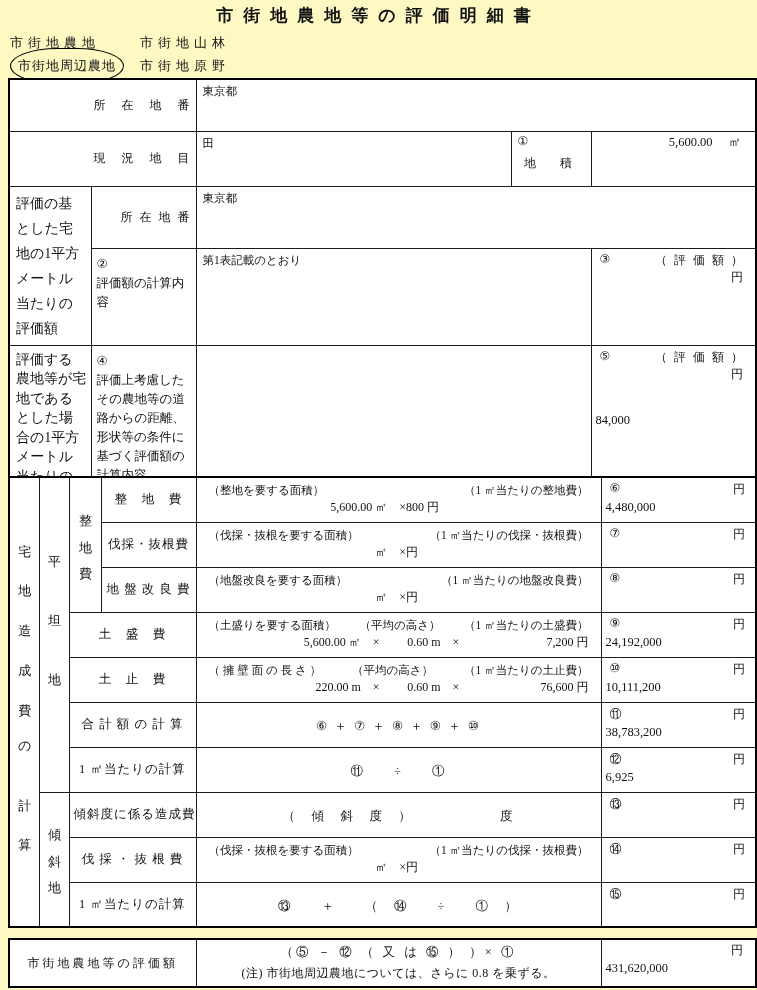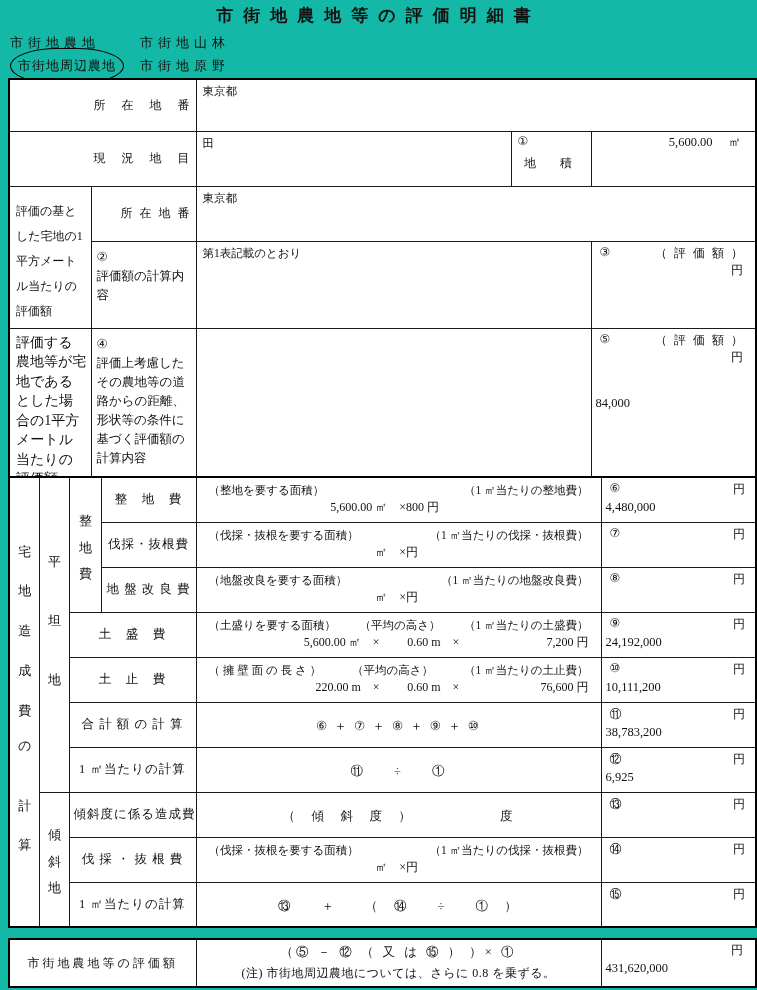--- a/index.html
+++ b/index.html
@@ -2,21 +2,21 @@
 <html><head>
 <meta charset="utf-8">
 <style>
   * { margin:0; padding:0; box-sizing:border-box; }
   html,body { background:#fff; }
   body {
     width:757px; height:990px;
     font-family:"Liberation Serif","DejaVu Serif",serif;
     color:#111;
   }
-  .page { position:relative; width:757px; height:990px; overflow:hidden; background:#14b8a6; }
+  .page { position:relative; width:757px; height:990px; overflow:hidden; background:#fef9c3; }
 
   .title {
     position:absolute; top:4px; left:0; width:100%;
     text-align:center; font-size:17px; font-weight:bold; letter-spacing:10px;
   }
 
   .opts { position:absolute; top:31px; left:10px; font-size:13px; }
   .opt-row { display:flex; align-items:center; height:23px; }
   .opt-c1 { width:130px; display:inline-block; }
   .opt { letter-spacing:5px; white-space:nowrap; }
@@ -26,21 +26,21 @@
   table { border-collapse:collapse; table-layout:fixed; position:absolute; left:8px; background:#fff; border:2px solid #000; }
   td { border:1px solid #1a1a1a; font-size:12px; padding:2px 4px; vertical-align:top; overflow:hidden; }
 
   .t1 { top:78px;  width:747px; }
   .t2 { top:476px; width:747px; }
   .tf { top:938px; width:747px; }
 
   td.lbl { text-align:right; vertical-align:middle; letter-spacing:2px; }
   td.val { font-size:11.5px; padding:4px 6px; }
 
-  .base-lbl  { font-size:12px; line-height:25px; padding:12px 4px 4px 6px; vertical-align:middle; }
+  .base-lbl  { font-size:14px; line-height:25px; padding:4px 4px 4px 6px; vertical-align:middle; }
   .farm-lbl  { font-size:14px; line-height:19.5px; padding:4px 4px 4px 6px; vertical-align:middle; }
   .sub-lbl   { font-size:12.5px; line-height:19px; padding:6px 3px 2px 5px; }
 
   .no-line { font-size:12px; padding-left:2px; }
   .area-lbl { text-align:center; letter-spacing:6px; margin-top:6px; }
   .area-val { display:flex; justify-content:flex-end; align-items:center; gap:16px; height:100%; padding-right:10px; font-size:12.5px; }
 
   
   .rl1 { display:flex; justify-content:space-between; padding:1px 6px 0 4px; }
   .rl1 .elabel { letter-spacing:2px; }

